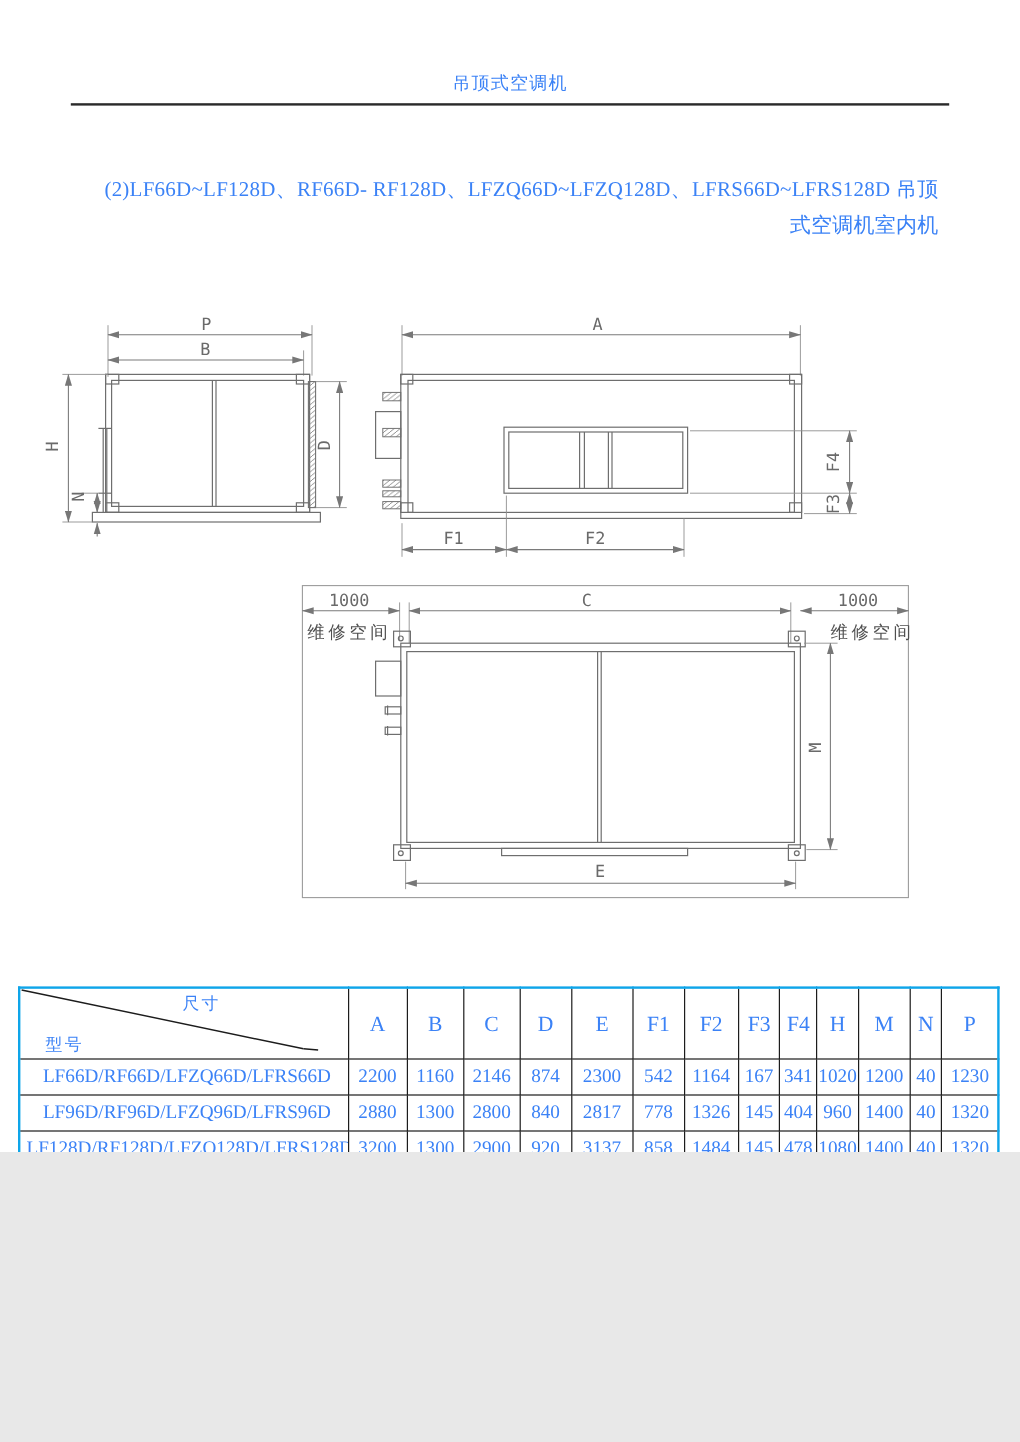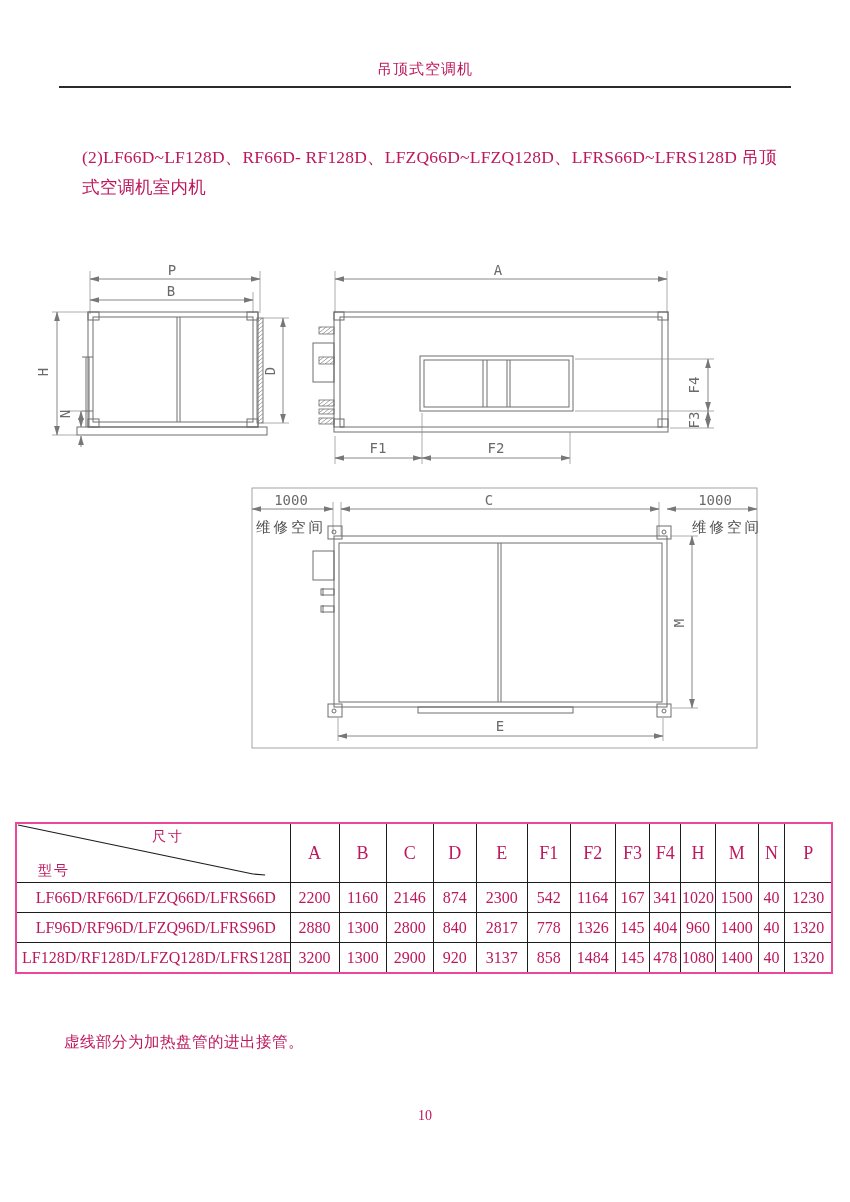--- a/index.html
+++ b/index.html
@@ -1,31 +1,31 @@
 <!DOCTYPE html>
 <html><head>
 <meta charset="utf-8">
 <style>
   html,body{margin:0;padding:0;background:#e8e8e8;}
-  .page{position:relative;width:850px;height:1202px;margin:0 auto;background:#ffffff;
-        font-family:"Liberation Serif",serif;color:#be185d;overflow:hidden;}
+  .page{position:relative;width:850px;height:960px;margin:0 auto;background:#ffffff;
+        font-family:"Liberation Serif",serif;color:#3b82f6;overflow:hidden;}
 
   .doc-header{position:absolute;top:60px;left:59px;width:732px;text-align:center;
               font-size:15px;letter-spacing:1px;padding-bottom:7px;border-bottom:2px solid #2a2a2a;}
 
   .section-title{position:absolute;top:124px;left:82px;width:700px;
-                 font-size:17.5px;line-height:30px;letter-spacing:.2px;}
+                 font-size:17.5px;line-height:30px;letter-spacing:.2px;text-align:right;}
 
   .diagram-svg{position:absolute;left:0;top:250px;}
 
   .spec-table{position:absolute;top:822px;left:15px;width:818px;border-collapse:collapse;
               table-layout:fixed;}
   .spec-table th,.spec-table td{border:1px solid #1c1c1c;text-align:center;vertical-align:middle;
               font-weight:normal;padding:0;overflow:hidden;white-space:nowrap;}
-  .spec-table{border:2px solid #ec4899;}
+  .spec-table{border:2px solid #0ea5e9;}
   .spec-table thead th{height:58px;font-size:18px;}
   .spec-table tbody td{height:29px;font-size:16px;}
   .spec-table td.model{text-align:center;padding-left:5px;font-size:16px;}
   th.corner{position:relative;}
   th.corner .c-top{position:absolute;top:4px;left:135px;font-size:14px;letter-spacing:2px;}
   th.corner .c-bottom{position:absolute;top:18px;left:21px;font-size:14px;letter-spacing:2px;margin-top:20px;}
   th.corner svg{position:absolute;top:0;left:0;width:100%;height:100%;}
 
   .note{position:absolute;left:64px;top:1031px;line-height:22px;}
   .note .note-label{font-size:16.5px;font-weight:bold;letter-spacing:1px;}
@@ -250,21 +250,21 @@
         <td>2200</td>
         <td>1160</td>
         <td>2146</td>
         <td>874</td>
         <td>2300</td>
         <td>542</td>
         <td>1164</td>
         <td>167</td>
         <td>341</td>
         <td>1020</td>
-        <td>1500</td>
+        <td>1200</td>
         <td>40</td>
         <td>1230</td>
       </tr>
       <tr>
         <td class="model">LF96D/RF96D/LFZQ96D/LFRS96D</td>
         <td>2880</td>
         <td>1300</td>
         <td>2800</td>
         <td>840</td>
         <td>2817</td>

